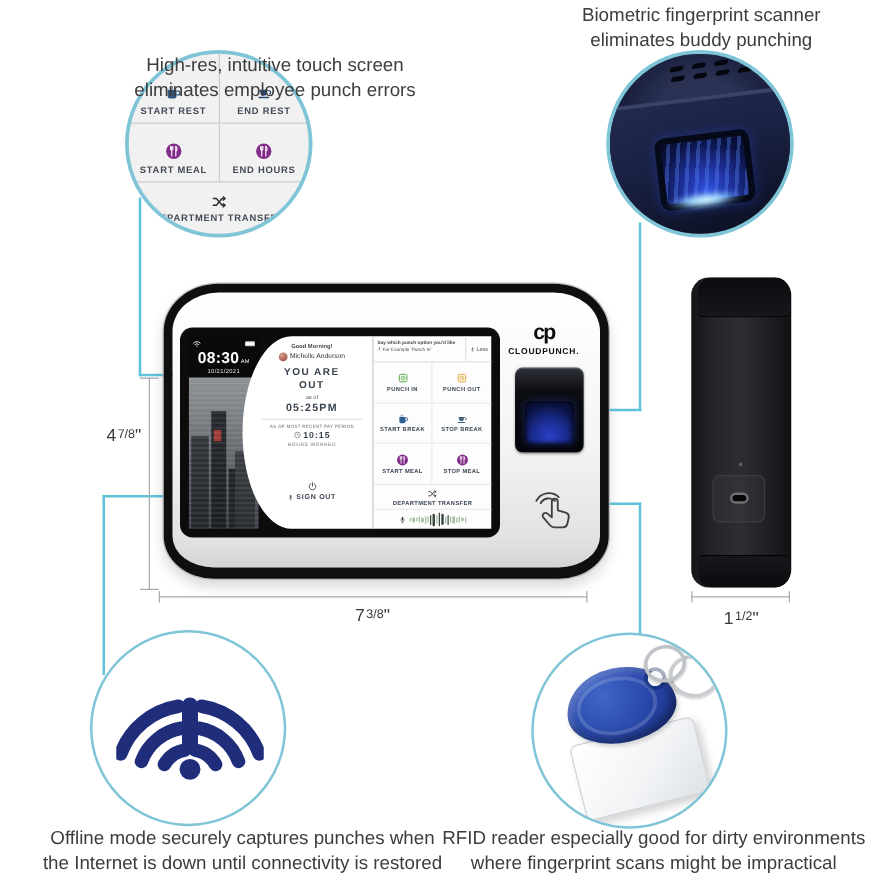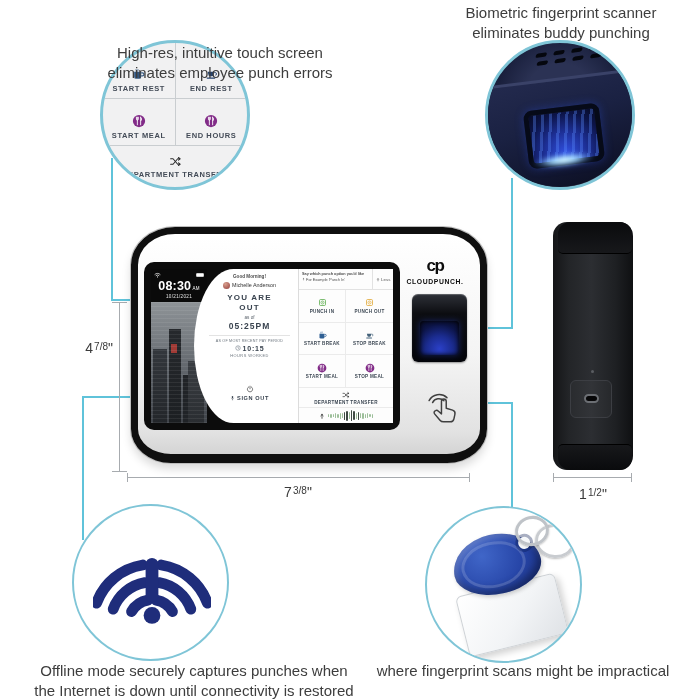--- a/index.html
+++ b/index.html
@@ -537,16 +537,17 @@
       <div id="fob-hole"></div>
     </div>
     <div class="ring" id="ring1"></div>
   </div>
 
   <div class="cap" id="cap-off">
     <div>Offline mode securely captures punches when</div>
     <div>the Internet is down until connectivity is restored</div>
   </div>
   <div class="cap" id="cap-rf">
+    <div>RFID reader especially good for dirty environments</div>
     <div>where fingerprint scans might be impractical</div>
   </div>
 
 </div>
 
 </body></html>

